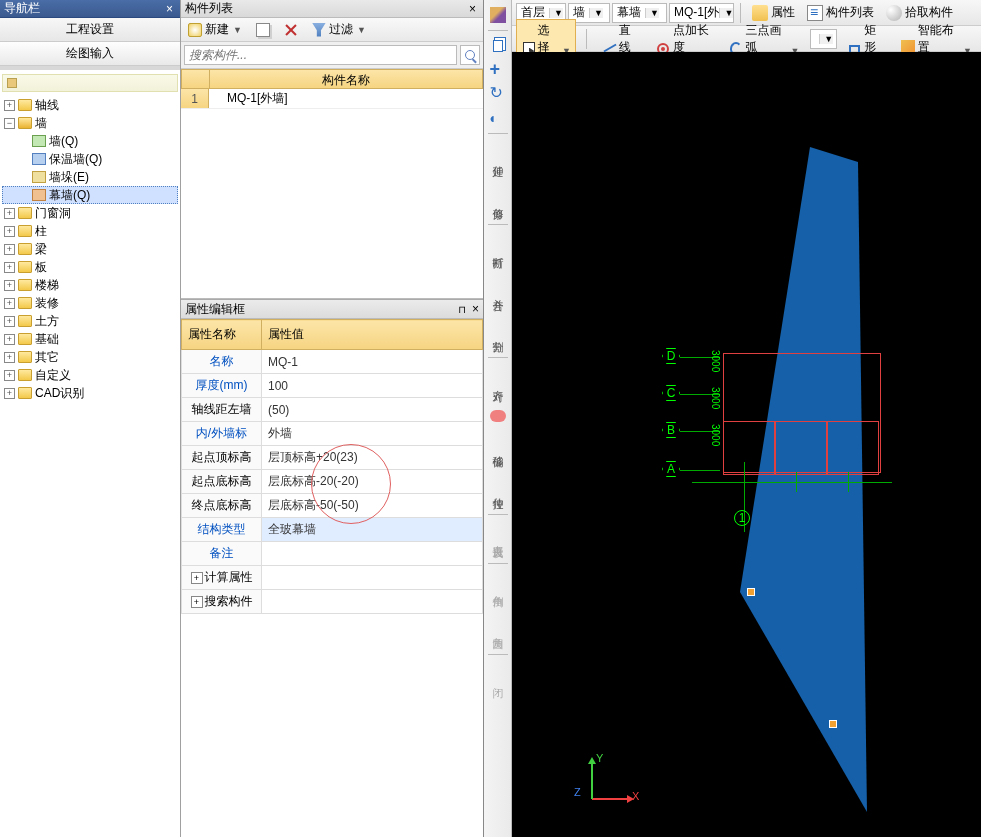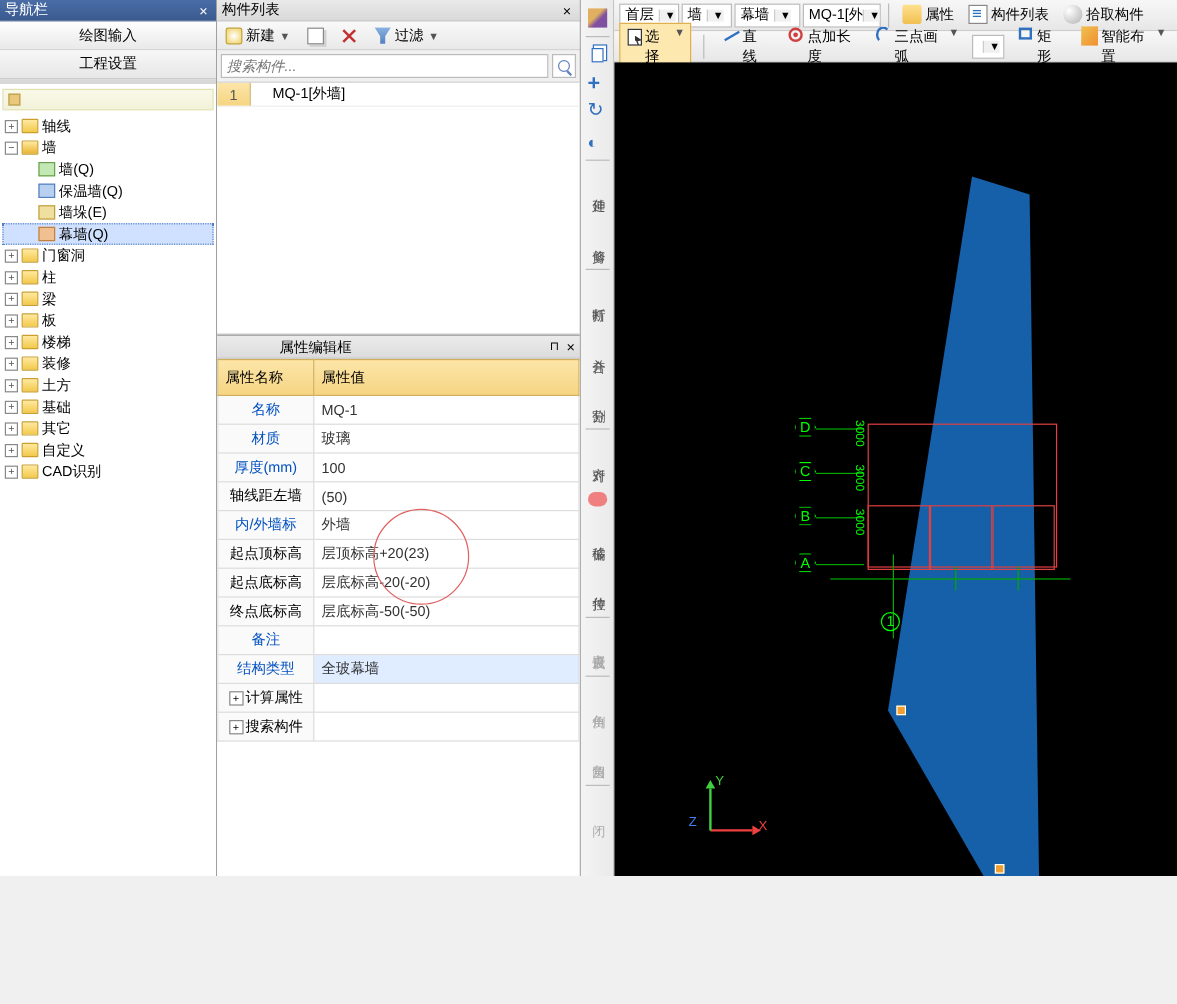--- a/index.html
+++ b/index.html
@@ -1,17 +1,17 @@
 <!DOCTYPE html>
 <html><head>
   <meta charset="utf-8">
   <style>
     * { margin: 0; padding: 0; box-sizing: border-box; font-family: "Microsoft YaHei", SimSun, sans-serif; font-size: 12px; }
     html, body { height: 100%; overflow: hidden; background: #f0f0f0; }
-    .app { display: flex; height: 730px; width: 981px; border-radius: 30px; }
+    .app { display: flex; height: 837px; width: 981px; border-radius: 30px; }
     
     
     .left-panel { width: 181px; background: #fff; display: flex; flex-direction: column; border-right: 1px solid #a0a0a0; }
     .nav-title-bar { background: linear-gradient(#4a6da7,#3a5a8f); color: #fff; height: 18px; display: flex; align-items: center; padding: 0 4px; border-bottom: 1px solid #2a4a7f;}
     .nav-close { margin-left: auto; cursor: pointer; padding: 0 3px;}
     .tab-btn { background: linear-gradient(#f7f7f7,#e7e7e7); border-bottom: 1px solid #ccc; text-align: center; padding: 3px 0; cursor: pointer; }
     .tab-btn.active { background: linear-gradient(#fefefe,#e9e9e9); font-weight: normal; }
     .mini-divider { height: 4px; background: #d8d8d8;}
     .tree { flex: 1; overflow: auto; padding: 4px 2px; }
     .tree-strip { height: 18px; background: linear-gradient(#f9f9e8,#f2f2da); border: 1px solid #e0e0b0; margin-bottom: 4px; display:flex; align-items:center; padding:0 4px;}
@@ -47,21 +47,21 @@
     .mag { width:10px;height:10px;border:1.5px solid #6080c0;border-radius:50%;position:relative;} .mag::after{content:"";position:absolute;width:5px;height:1.5px;background:#6080c0;bottom:-2px;right:-3px;transform:rotate(45deg);}
     .comp-header { display:flex; height:20px; background:linear-gradient(#fce5a8,#f6d582); border:1px solid #d0b060;}
     .comp-header .ch-num { width:28px; border-right:1px solid #d0b060;}
     .comp-header .ch-name { flex:1; text-align:center; line-height:20px;}
     .comp-list { flex:0 0 210px; background:#fff; overflow:auto; border-bottom:1px solid #bbb;}
     .comp-row { display:flex; height:20px; align-items:center; border-bottom:1px solid #eee;}
     .comp-row .rn { width:28px; text-align:center; background:linear-gradient(#fce5a8,#f6d582); border-right:1px solid #d0b060; height:100%; line-height:20px; color:#555;}
     .comp-row .rt { flex:1; padding-left:18px;}
     
     .prop-title-bar { height:20px; background:linear-gradient(#ebebeb,#dcdcdc); display:flex; align-items:center; padding:0 4px; border-top:1px solid #aaa; border-bottom:1px solid #bbb;}
-    .prop-title-bar .tx { flex:1;margin-left:48px;}
+    .prop-title-bar .tx { flex:1;}
     .prop-grid { flex:1; background:#fff; overflow:auto;}
     .prop-grid table { width:100%; border-collapse:collapse;}
     .prop-grid th { background:linear-gradient(#fce5a8,#f6d582); border:1px solid #d0b060; padding:6px 6px; text-align:left; font-weight:normal;}
     .prop-grid th:first-child { width:80px;}
     .prop-grid td { border:1px solid #ddd; padding:3px 6px; height:20px;}
     .prop-grid td.lbl { text-align:center; color:#000; background:#fafafa;}
     .prop-grid td.lbl.blue { color:#0050c0;}
     .prop-grid td.val { color:#333;}
     .prop-grid td.val.sel { background:#e0ecff;}
     .prop-grid .exp { width:12px; display:inline-block; border:1px solid #888; text-align:center; line-height:10px; font-size:9px; margin-right:2px; background:#fff;}
@@ -81,21 +81,21 @@
     .vi-cloud{width:16px;height:12px;background:#f08080;border-radius:8px;margin-top:2px;}
     
     
     .main { flex:1; display:flex; flex-direction:column; background:#f0f0f0;}
     .top-toolbar { height:26px; display:flex; align-items:center; background:linear-gradient(#f7f7f7,#e7e7e7); border-bottom:1px solid #ccc; padding:0 4px; gap:2px;}
     .top-toolbar2 { height:26px; display:flex; align-items:center; background:linear-gradient(#f7f7f7,#e7e7e7); border-bottom:1px solid #ccc; padding:0 4px; gap:6px;}
     .combo { display:inline-flex; align-items:center; border:1px solid #bbb; background:#fff; height:20px;}
     .combo span { padding:0 4px; white-space:nowrap; overflow:hidden;}
     .combo .ar { width:14px; text-align:center; border-left:1px solid #ccc; background:#f0f0f0; font-size:9px;}
     .tsep { width:1px; height:20px; background:#bbb; margin:0 4px;}
-    .tb { display:inline-flex; align-items:flex-start; gap:3px; padding:2px 4px; cursor:pointer; border:1px solid transparent;}
+    .tb { display:inline-flex; align-items:flex-end; gap:3px; padding:2px 4px; cursor:pointer; border:1px solid transparent;}
     .tb.active { background:#fde8b0; border:1px solid #e0b050;}
     .tic { width:16px;height:16px;display:inline-block;}
     .tic-prop{background:linear-gradient(#ffe090,#f0c050);border-radius:2px;}
     .tic-list{background:#fff;border:1px solid #888;} .tic-list::before{content:"≡";color:#3070c0;font-size:14px;line-height:12px;padding-left:2px;}
     .tic-pick{background:radial-gradient(circle at 30% 30%,#fff,#b0b0b0);border-radius:50%;}
     .tic-sel{position:relative;} .tic-sel::before{content:"";position:absolute;left:2px;top:2px;width:10px;height:12px;background:#fff;border:1px solid #333;} .tic-sel::after{content:"";position:absolute;left:8px;top:8px;width:6px;height:8px;background:#333;clip-path:polygon(0 0,100% 50%,40% 60%,60% 100%,40% 100%,20% 60%,0 50%);}
     .tic-line{position:relative;} .tic-line::before{content:"";position:absolute;left:1px;top:7px;width:14px;height:2px;background:#3070c0;transform:rotate(-30deg);}
     .tic-pt{width:12px;height:12px;border:2px solid #d04040;border-radius:50%;margin:1px;} .tic-pt::after{content:"";display:block;width:4px;height:4px;background:#d04040;border-radius:50%;margin:2px;}
     .tic-arc{width:14px;height:14px;border:2px solid #3070c0;border-radius:50%;border-right-color:transparent;border-bottom-color:transparent;}
     .tic-rect{width:12px;height:10px;border:2px solid #3070c0;margin:1px;}
@@ -116,22 +116,22 @@
 </head>
 <body>
 
 <div class="app">
 
   <div class="left-panel">
     <div class="nav-title-bar">
       <span>导航栏</span>
       <span class="nav-close">×</span>
     </div>
+    <div class="tab-btn">工程设置</div>
     <div class="tab-btn active">绘图输入</div>
-    <div class="tab-btn">工程设置</div>
     <div class="mini-divider"></div>
     <div class="tree">
       <div class="tree-strip">
           <span></span>
         </div>
       <div class="tree-node">
           <span class="tgl">+</span>
           <span class="icon-folder"></span>
           <span>轴线</span>
         </div>
@@ -244,20 +244,24 @@
           <span>过滤</span>
           <span class="drop-ar">▼</span>
         </div>
     </div>
     <div class="search-row">
       <input type="text" placeholder="搜索构件..." style="">
       <div class="search-btn">
           <span class="mag"></span>
         </div>
     </div>
+    <div class="comp-header">
+      <div class="ch-num"></div>
+      <div class="ch-name">构件名称</div>
+    </div>
     <div class="comp-list">
       <div class="comp-row">
         <div class="rn">1</div>
         <div class="rt">MQ-1[外墙]</div>
       </div>
     </div>
 
     <div class="prop-title-bar">
       <span class="tx">属性编辑框</span>
       <span style="font-size:10px;">⊓</span>
@@ -270,24 +274,20 @@
               <th>属性名称</th>
               <th>属性值</th>
             </tr>
         </tbody>
           <tbody id="prop-rows">
             <tr>
               <td class="lbl blue">名称</td>
               <td class="val">MQ-1</td>
             </tr>
             <tr>
-              <td class="lbl blue">材质</td>
-              <td class="val">玻璃</td>
-            </tr>
-            <tr>
               <td class="lbl blue">厚度(mm)</td>
               <td class="val">100</td>
             </tr>
             <tr>
               <td class="lbl">轴线距左墙</td>
               <td class="val">(50)</td>
             </tr>
             <tr>
               <td class="lbl blue">内/外墙标</td>
               <td class="val">外墙</td>
@@ -298,26 +298,26 @@
             </tr>
             <tr>
               <td class="lbl">起点底标高</td>
               <td class="val">层底标高-20(-20)</td>
             </tr>
             <tr>
               <td class="lbl">终点底标高</td>
               <td class="val">层底标高-50(-50)</td>
             </tr>
             <tr>
+              <td class="lbl blue">结构类型</td>
+              <td class="val sel">全玻幕墙</td>
+            </tr>
+            <tr>
               <td class="lbl blue">备注</td>
               <td class="val"></td>
-            </tr>
-            <tr>
-              <td class="lbl blue">结构类型</td>
-              <td class="val sel">全玻幕墙</td>
             </tr>
           </tbody>
         <tbody>
             <tr>
               <td class="lbl" colspan="1"><span class="exp">+</span><span>计算属性</span></td>
               <td class="val"></td>
             </tr>
         <tr>
               <td class="lbl" colspan="1"><span class="exp">+</span><span>搜索构件</span></td>
               <td class="val"></td>

